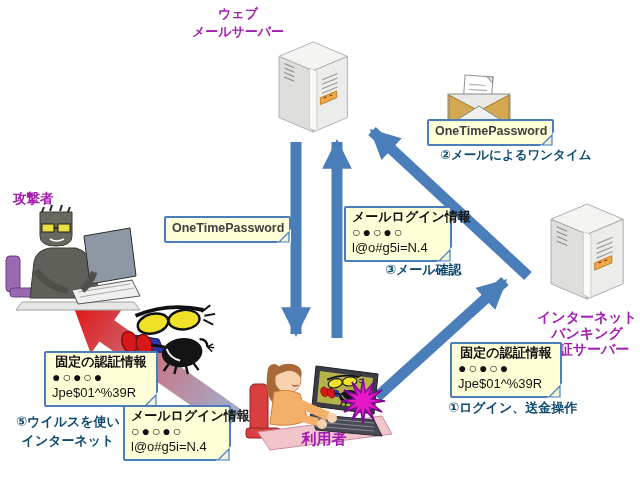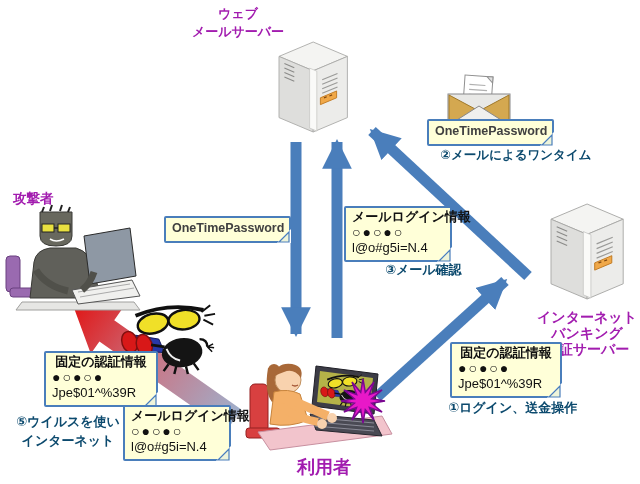--- a/index.html
+++ b/index.html
@@ -134,21 +134,21 @@
 </div>
 
 <div class="lbl ctr" style="left:534px;top:309px;width:106px;font-size:14px;line-height:16px;">
   <div>インターネット</div>
   <div>バンキング</div>
   <div>認証サーバー</div>
 </div>
 
 <div class="lbl" style="left:13px;top:190px;font-size:13.5px;text-align:right;">攻撃者</div>
 
-<div class="lbl ctr" style="left:288px;top:455px;width:72px;font-size:18px;">利用者</div>
+<div class="lbl ctr" style="left:288px;top:430px;width:72px;font-size:15px;">利用者</div>
 
 <div class="step" style="left:436px;top:399px;font-size:13px;margin-left:12px;">①ログイン、送金操作</div>
 
 <div class="step ctr" style="left:424px;top:147px;width:184px;font-size:12.5px;line-height:17px;">
   <div>②メールによるワンタイム</div>
 </div>
 
 <div class="step" style="left:349px;top:261px;font-size:13px;margin-left:36px;">③メール確認</div>
 
 

